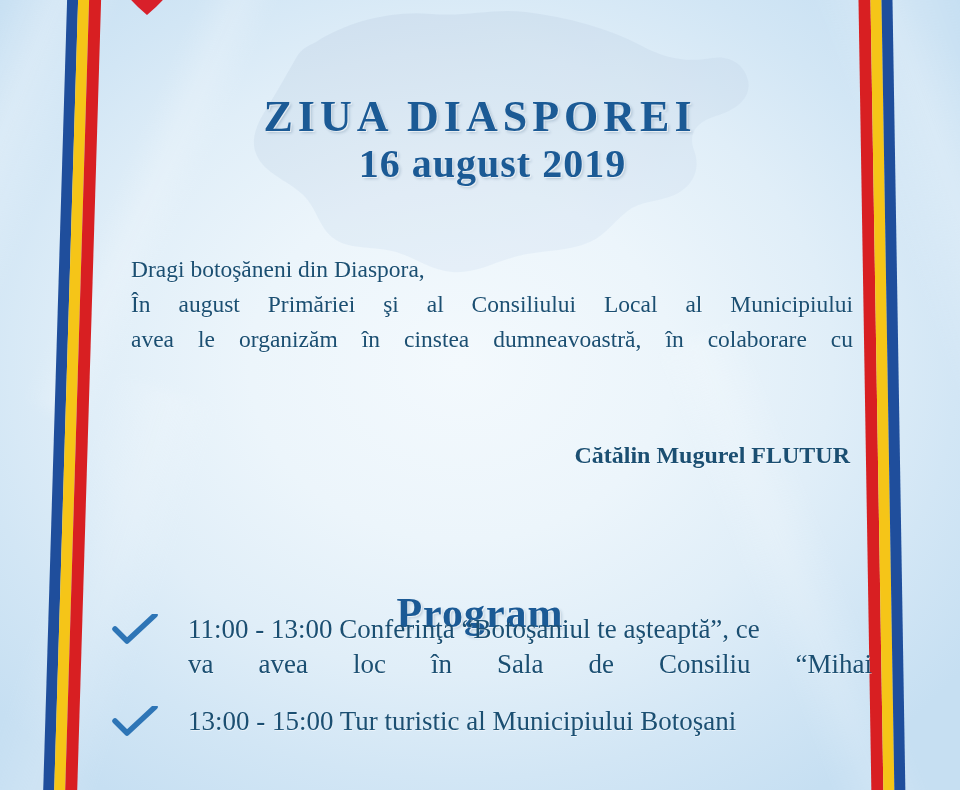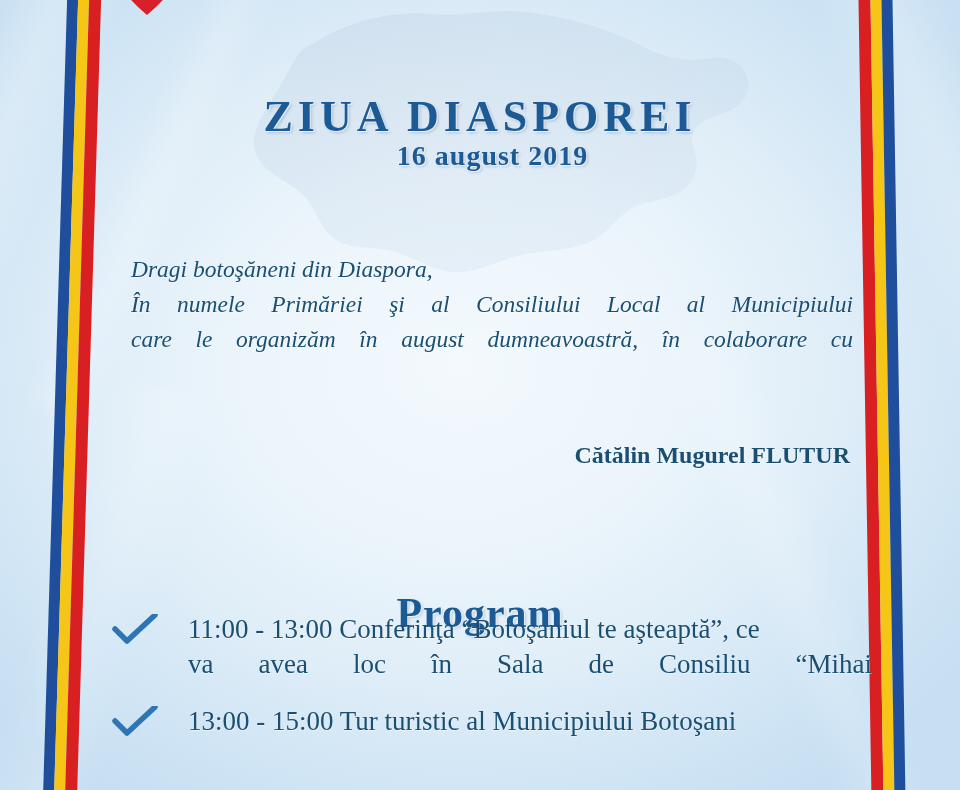--- a/index.html
+++ b/index.html
@@ -85,40 +85,40 @@
     white-space: nowrap;
   }
 
   #subtitle {
     position: absolute;
     left: 0; right: 0;
     top: 140px;
     text-align: center;
     font-family: "Liberation Serif", serif;
     font-weight: bold;
-    font-size: 28px;
+    font-size: 40px;
     letter-spacing: 1px;
     color: #1b5a95;
     text-shadow: 1px 1px 0 rgba(255,255,255,.6), 2px 2px 3px rgba(20,60,100,.2);
     margin-left: 25px;
   }
 
   #letter {
     position: absolute;
     left: 131px;
     top: 252px;
     width: 722px;
     font-family: "Liberation Serif", serif;
     font-size: 23.5px;
     line-height: 35px;
     color: #1b4f72;
     text-align: justify;
     text-shadow: 0.5px 0.5px 0 rgba(255,255,255,.5);
   }
-  #letter .ln { display: block; white-space: nowrap; font-style: italic; }
+  #letter .ln { display: block; white-space: nowrap; }
   #letter .ln.just {
     white-space: normal;
     text-align: justify;
     text-align-last: justify;
   }
 
   #signature {
     position: absolute;
     right: 110px;
     top: 440px;
@@ -235,22 +235,22 @@
   <svg id="heart-top" viewBox="0 0 46 42">
     <path fill="#d8202a" d="M23 41 C 8 28, 0 20, 0 11 C 0 4, 6 0, 12 0 C 17 0, 21 3, 23 7 C 25 3, 29 0, 34 0 C 40 0, 46 4, 46 11 C 46 20, 38 28, 23 41 Z"></path>
   </svg>
 
   <h1 id="title">ZIUA  DIASPOREI</h1>
 
   <div id="subtitle">16 august 2019</div>
 
   <div id="letter">
     <span class="ln">Dragi botoşăneni din Diaspora,</span>
-    <span class="ln just">În numele Primăriei şi al Consiliului Local al Municipiului</span>
-    <span class="ln just">care le organizăm în august dumneavoastră, în colaborare cu</span>
+    <span class="ln just">În august Primăriei şi al Consiliului Local al Municipiului</span>
+    <span class="ln just">avea le organizăm în cinstea dumneavoastră, în colaborare cu</span>
   </div>
 
   <div id="signature">
     <div>Cătălin Mugurel FLUTUR</div>
   </div>
 
   <h2 id="program-heading">Program</h2>
 
   <div id="program-list">
 

